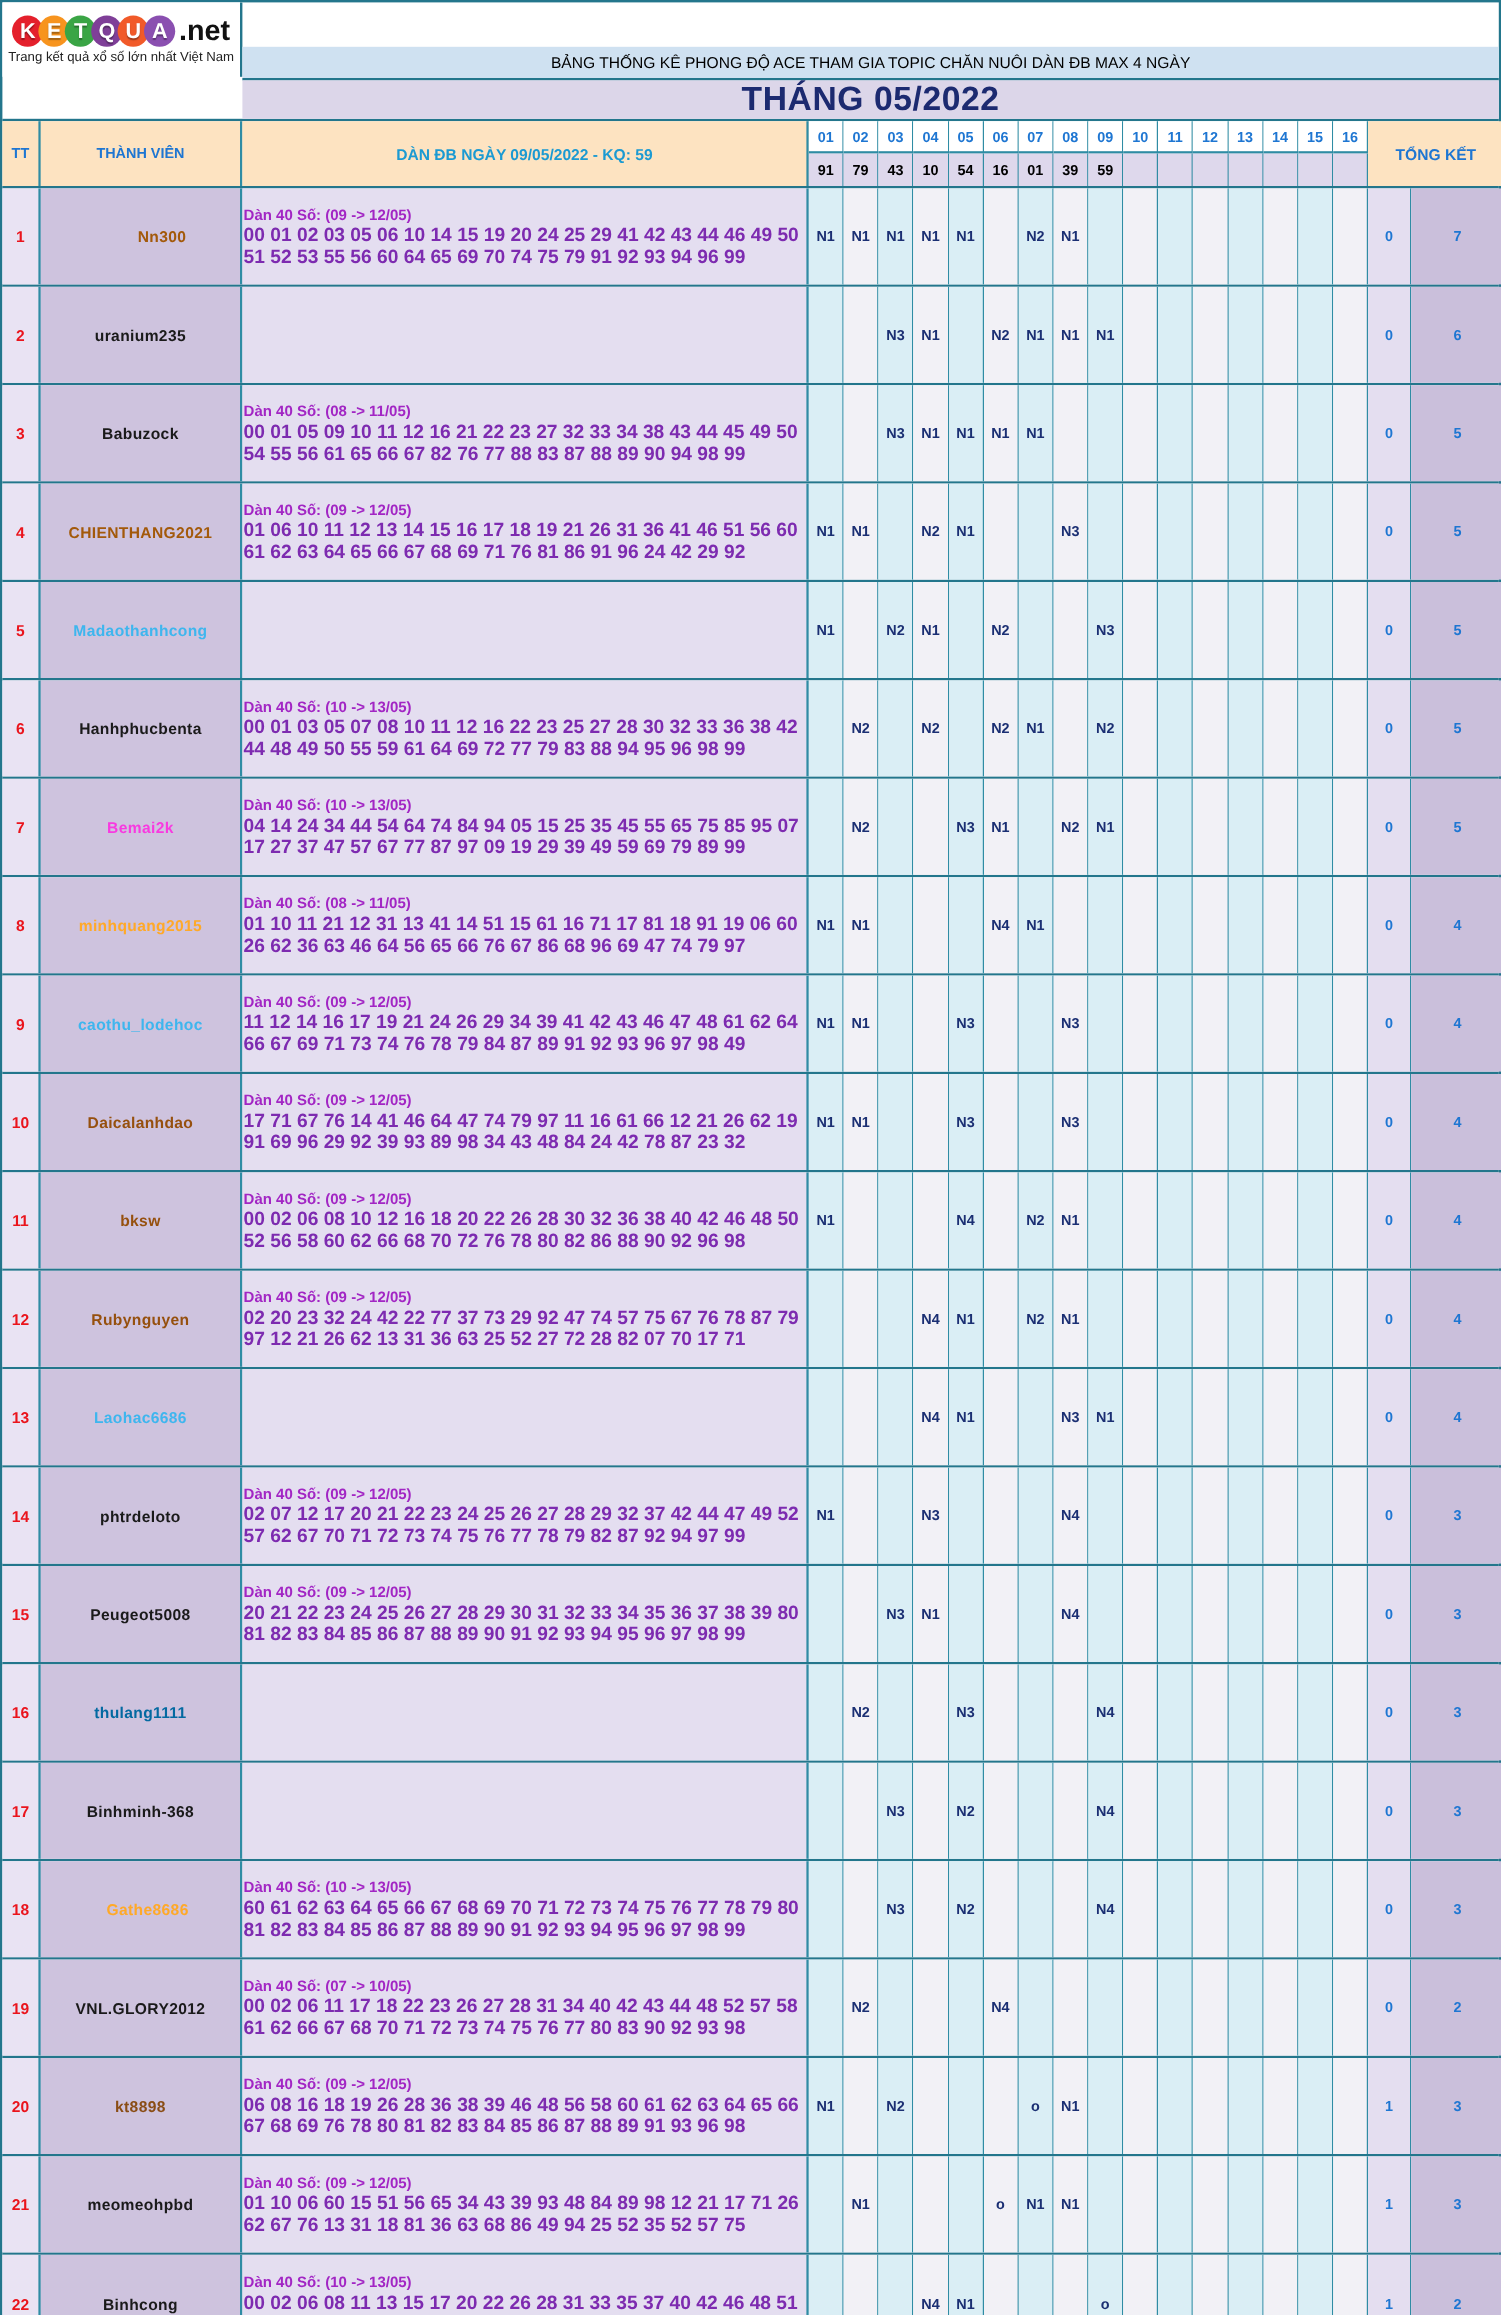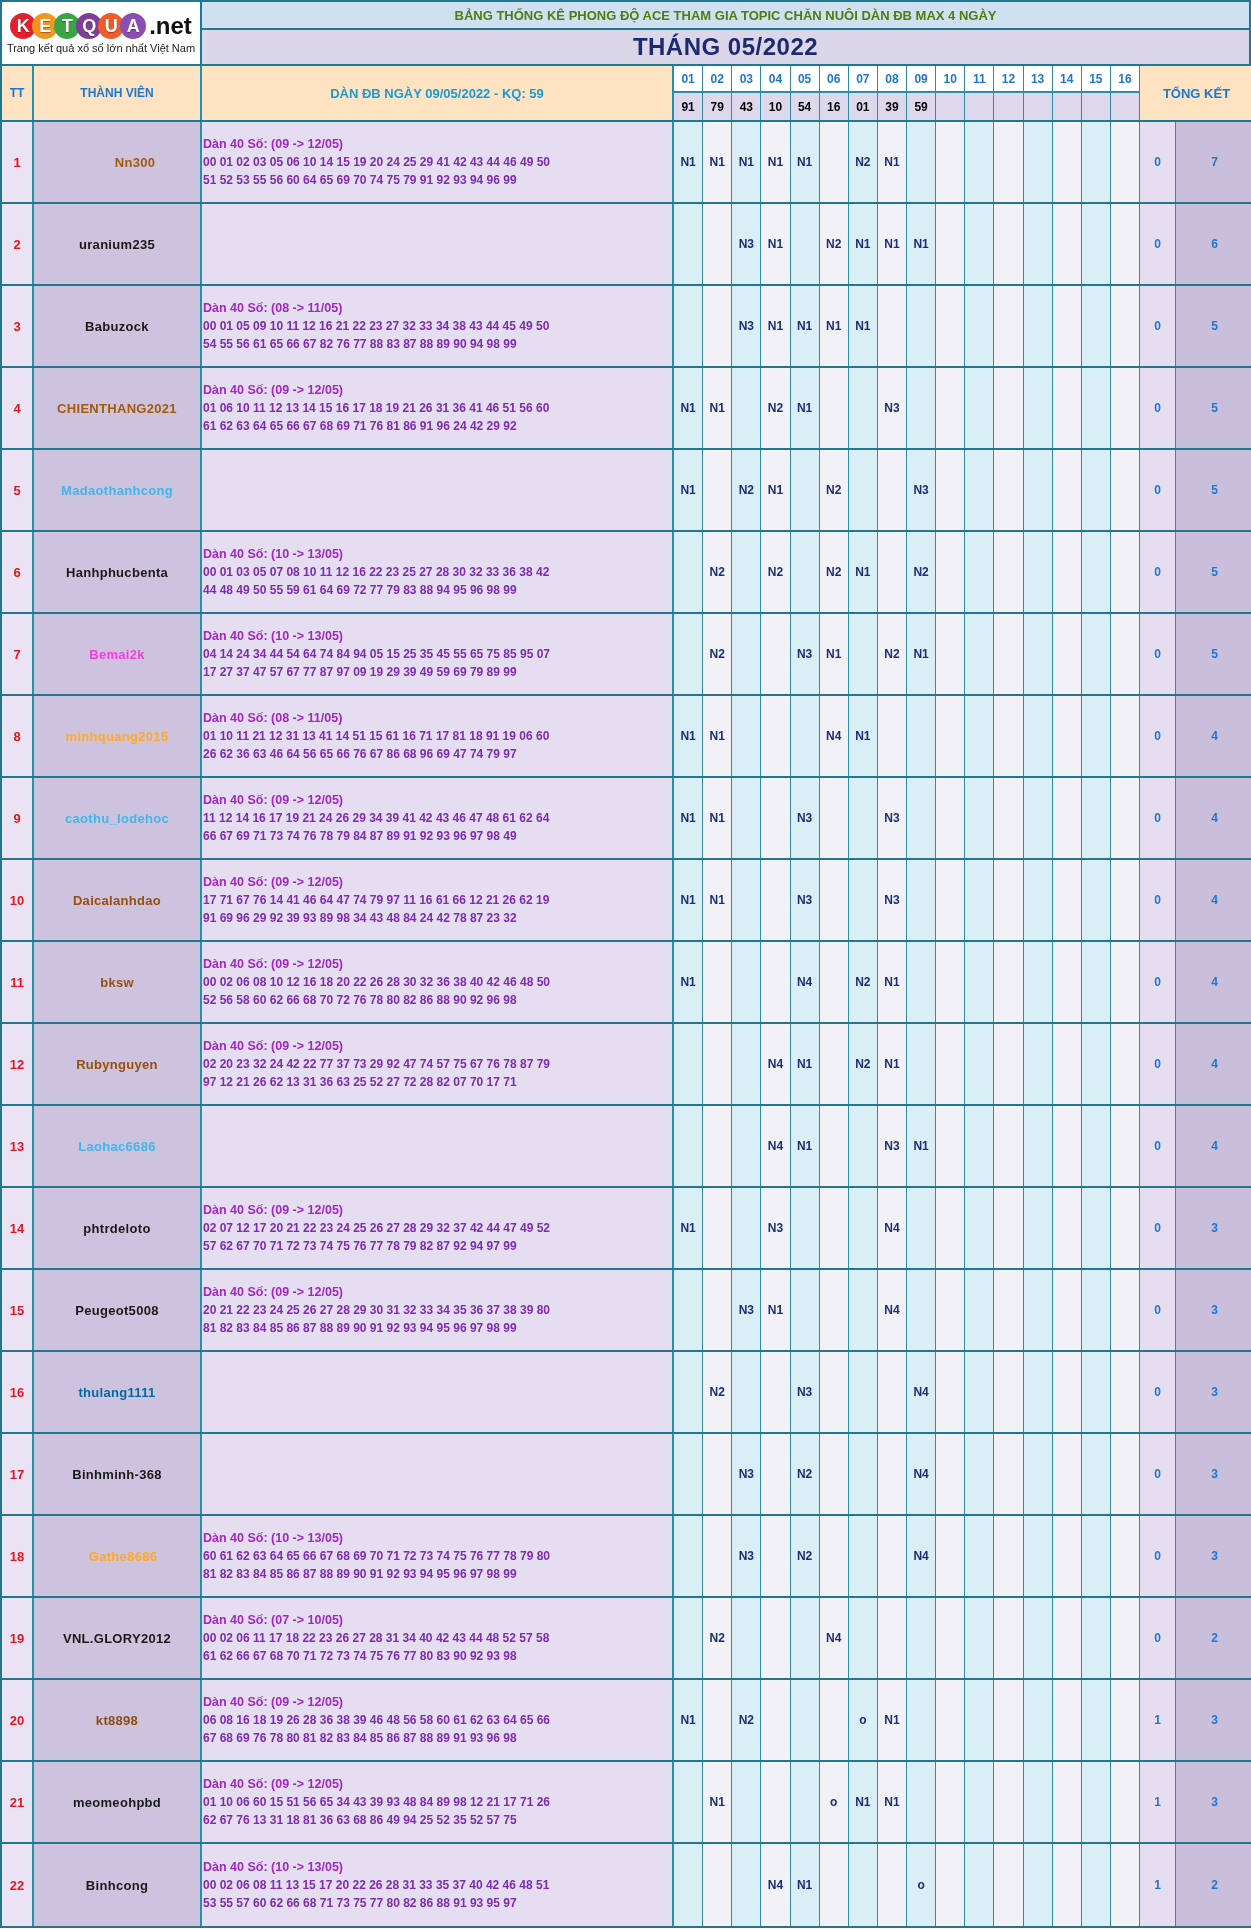--- a/index.html
+++ b/index.html
@@ -21,25 +21,25 @@
     width:26px; height:26px; border-radius:50%; color:#fff;
     font-weight:bold; font-size:18px; line-height:26px; text-align:center;
     margin-right:-4px; text-shadow:0 1px 1px rgba(0,0,0,.35);
   }
   .logo-suffix { font-size:24px; font-weight:bold; color:#111; margin-left:7px; }
   .logo-tagline { font-size:11px; color:#222; margin-top:2px; white-space:nowrap; }
   .banners { display:flex; flex-direction:column; }
   .banner1 {
     height:28px; background:#cfe1f1; border-bottom:2px solid #23768c;
     display:flex; align-items:center; justify-content:center;
-    color:#4d7c0f; font-weight:bold; font-size:13px;
+    color:#000000; font-weight:normal; font-size:13px;margin-top:37px;
   }
   .banner2 {
     flex:1; background:#dcd6e9; display:flex; align-items:center; justify-content:center;
-    color:#1c2a70; font-weight:bold; font-size:24px; letter-spacing:.5px;
+    color:#1c2a70; font-weight:bold; font-size:28px; letter-spacing:.5px;
   }
   
   .cols {
     display:grid;
     grid-template-columns:32px 168px 472px repeat(16, 29.125px) 36px 77px;
   }
   
   .colhdr { border-bottom:2px solid #23768c; }
   .colhdr .hcell {
     background:#fde3c1; color:#1e76d2; font-weight:bold; font-size:12px;
@@ -69,21 +69,21 @@
     border-right:2px solid #2f8ca4;
   }
   .member-cell { background:#cec3de; border-right:2px solid #2f8ca4; }
   .member-cell span { font-weight:bold; font-size:13px; letter-spacing:.3px; }
   .dan-cell {
     background:#e4def0; border-right:2px solid #2f8ca4;
     flex-direction:column; align-items:flex-start; justify-content:center;
     padding-left:1px; padding-right:2px;
   }
   .dan-title { color:#a226c4; font-weight:bold; font-size:12.5px; line-height:18px; }
-  .dan-nums  { color:#7d2bb0; font-weight:bold; font-size:12px; line-height:18px; white-space:nowrap; }
+  .dan-nums  { color:#7d2bb0; font-weight:bold; font-size:16px; line-height:18px; white-space:nowrap; }
   .day-cell {
     font-weight:bold; font-size:12px; color:#1b2f73;
     border-right:1px solid #2f8ca4;
   }
   .day-odd  { background:#daeef5; }
   .day-even { background:#f2f1f6; }
   .tk1-cell { background:#e4def0; color:#1e76d2; font-weight:bold; font-size:12px; border-right:1px solid #2f8ca4; }
   .tk2-cell { background:#cabfdb; color:#1e76d2; font-weight:bold; font-size:12px; }
 </style>
 </head>

